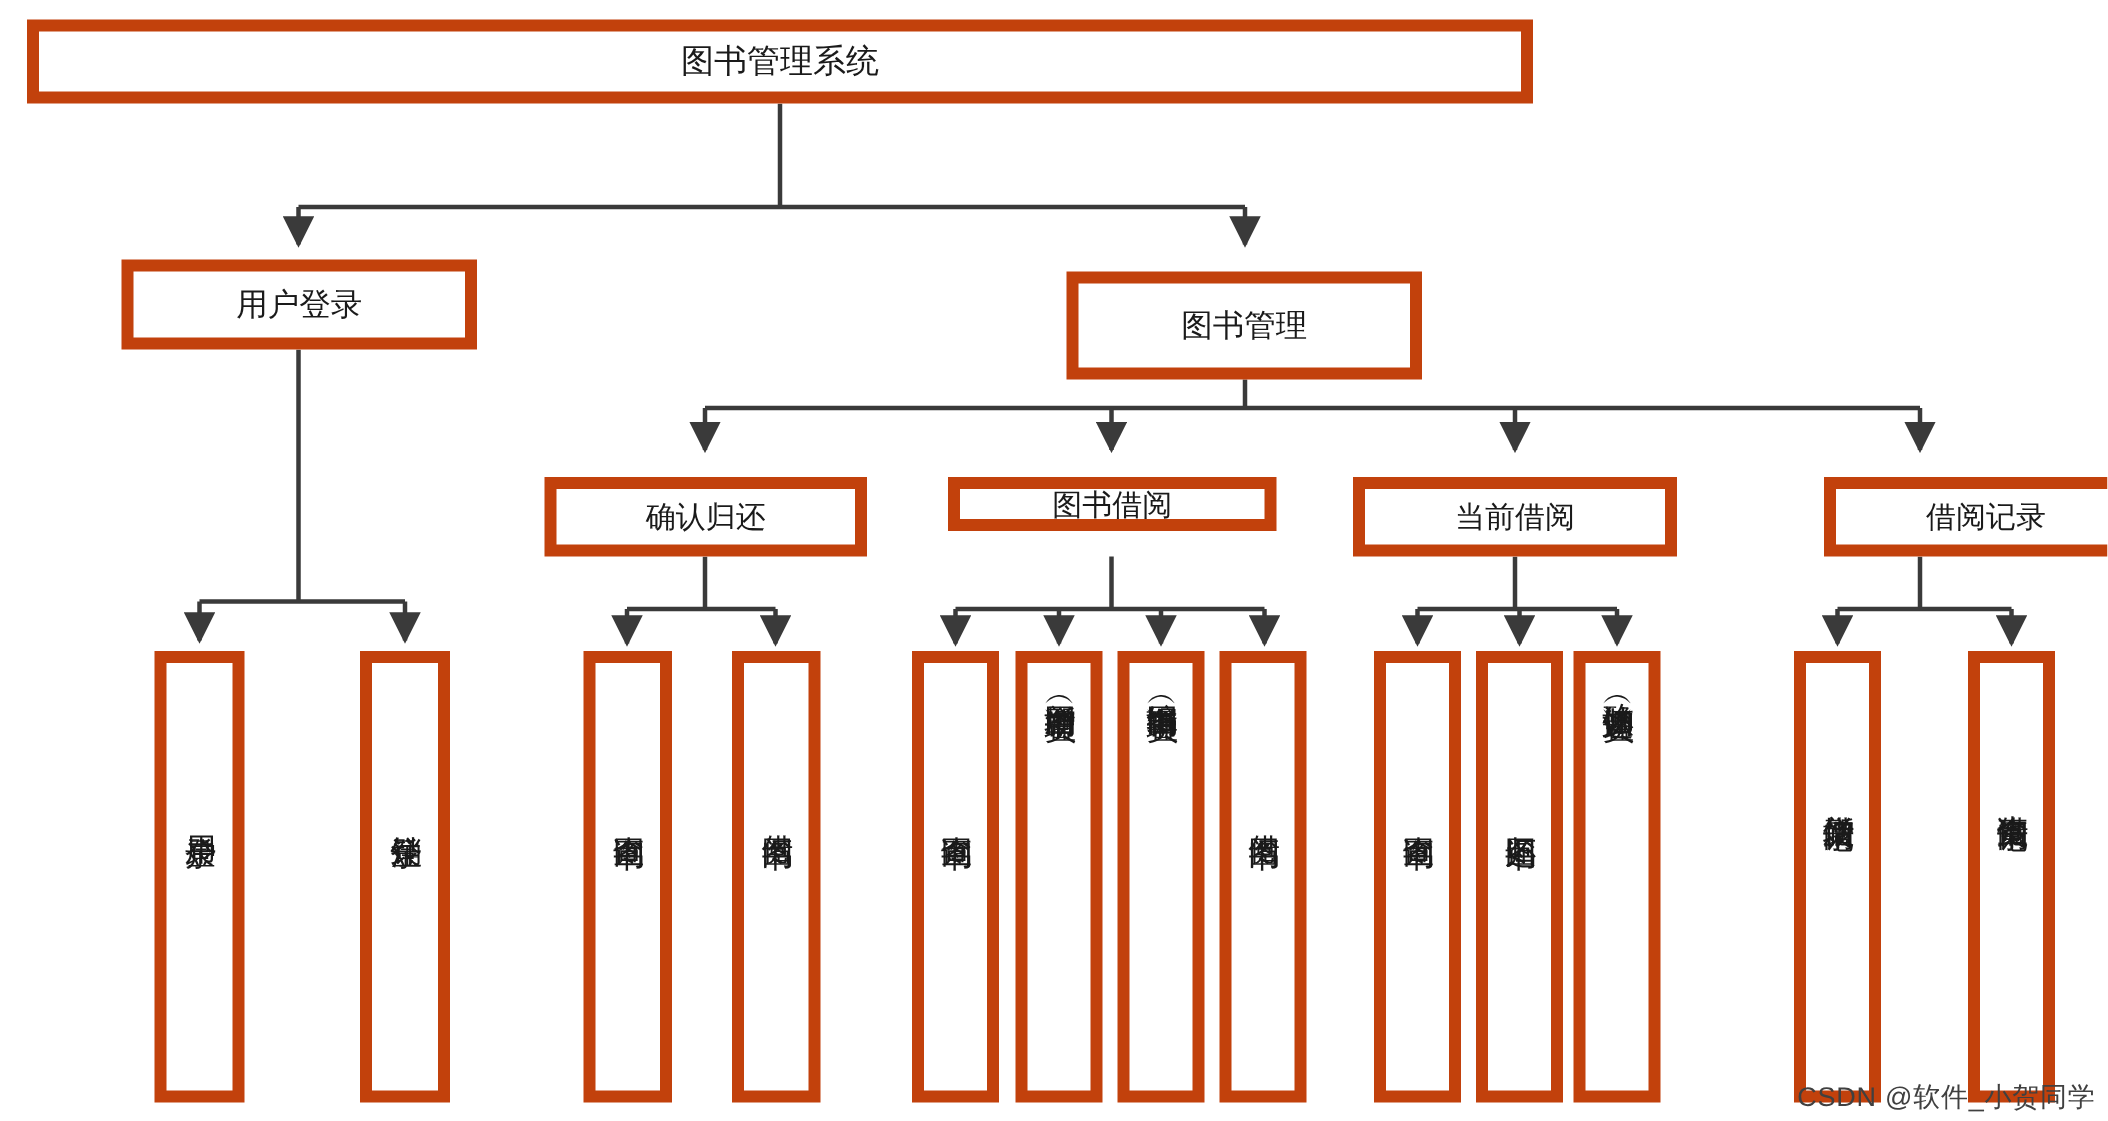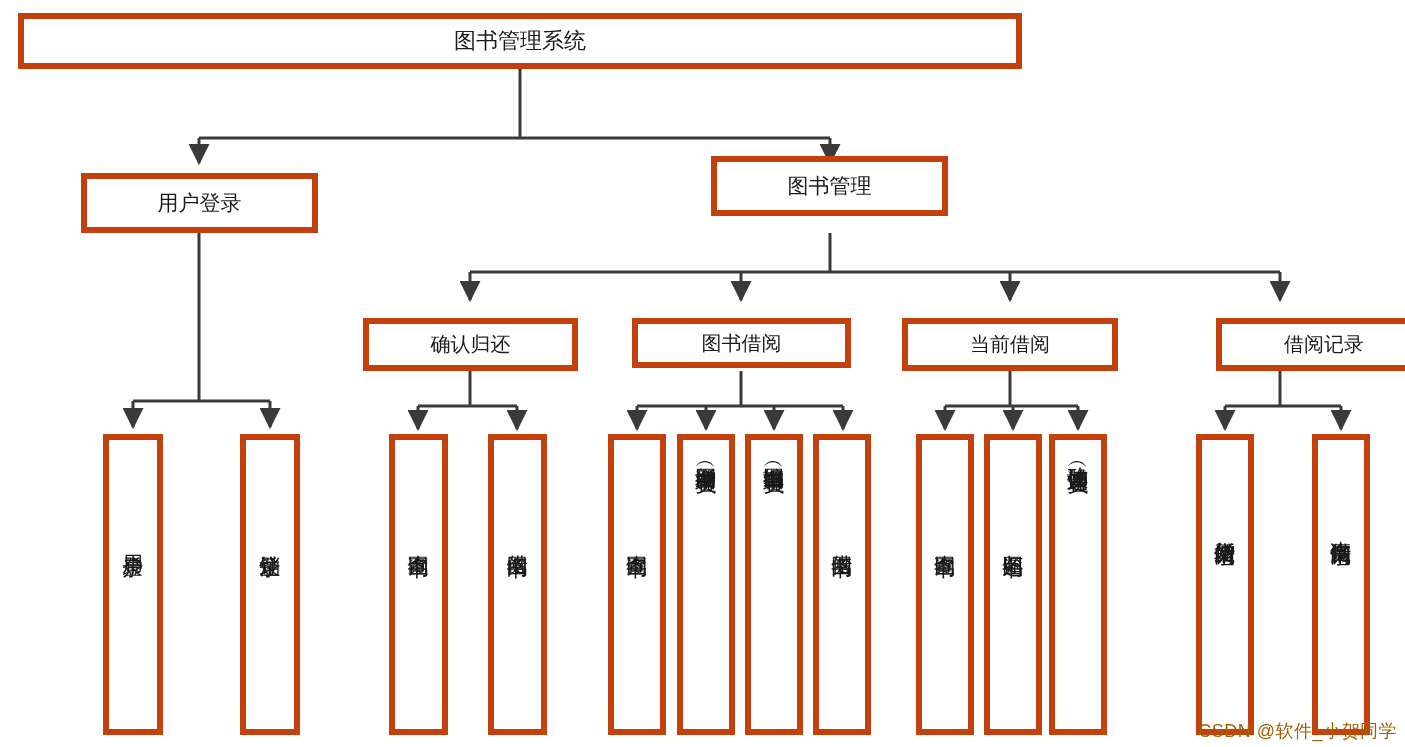--- a/index.html
+++ b/index.html
@@ -22,21 +22,21 @@
     left: 0;
     top: 0;
     width: 1405px;
     height: 747px;
     pointer-events: none;
   }
   .node {
     position: absolute;
     box-sizing: border-box;
     background: #ffffff;
-    border: 6px solid #c2410c;
+    border: 8px solid #c2410c;
     display: flex;
     align-items: center;
     justify-content: center;
     color: #1a1a1a;
   }
   .node.level-0 {
     font-size: 22px;
   }
   .node.level-1 {
     font-size: 21px;
@@ -65,21 +65,21 @@
     margin-top: 92px;
   }
   .leaf-tall .vlabel {
     margin-top: 4px;
   }
   #watermark {
     position: absolute;
     right: 8px;
     bottom: 4px;
     font-size: 18px;
-    color: #a16207;
+    color: #404040;
     white-space: nowrap;
     letter-spacing: 0.5px;
   }
 </style>
 </head>
 <body>
 
 <div id="diagram-root">
 
   <svg id="edge-layer" viewBox="0 0 1405 747" width="1405" height="747">
@@ -133,29 +133,29 @@
   </svg>
 
   <div class="node level-0" style="left:18px; top:13px; width:1004px; height:56px;">
     <span>图书管理系统</span>
   </div>
 
   <div class="node level-1" style="left:81px; top:173px; width:237px; height:60px;">
     <span>用户登录</span>
   </div>
 
-  <div class="node level-1" style="left:711px; top:156px; width:237px; height:60px;">
+  <div class="node level-1" style="left:711px; top:181px; width:237px; height:72px;">
     <span>图书管理</span>
   </div>
 
   <div class="node level-2" style="left:363px; top:318px; width:215px; height:53px;">
     <span>确认归还</span>
   </div>
 
-  <div class="node level-2" style="left:632px; top:318px; width:219px; height:50px;">
+  <div class="node level-2" style="left:632px; top:318px; width:219px; height:36px;">
     <span>图书借阅</span>
   </div>
 
   <div class="node level-2" style="left:902px; top:318px; width:216px; height:53px;">
     <span>当前借阅</span>
   </div>
 
   <div class="node level-2" style="left:1172px; top:318px; width:216px; height:53px;margin-left:44px;">
     <span>借阅记录</span>
   </div>

